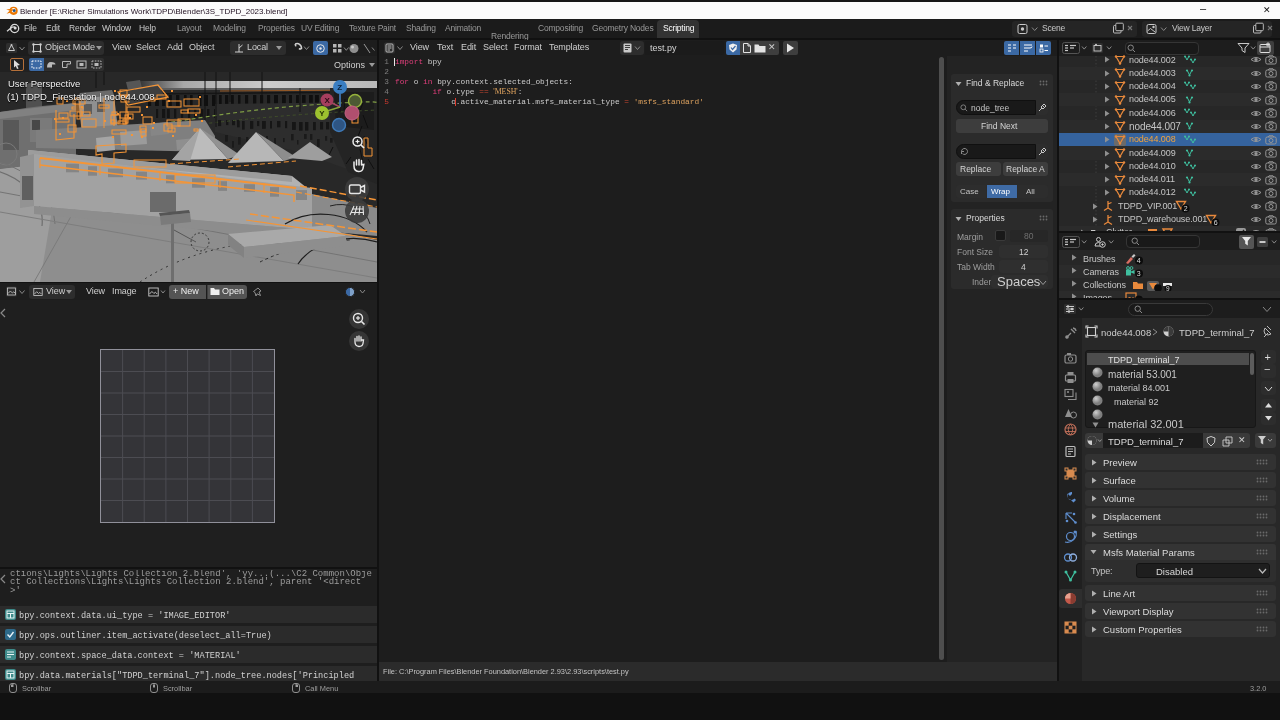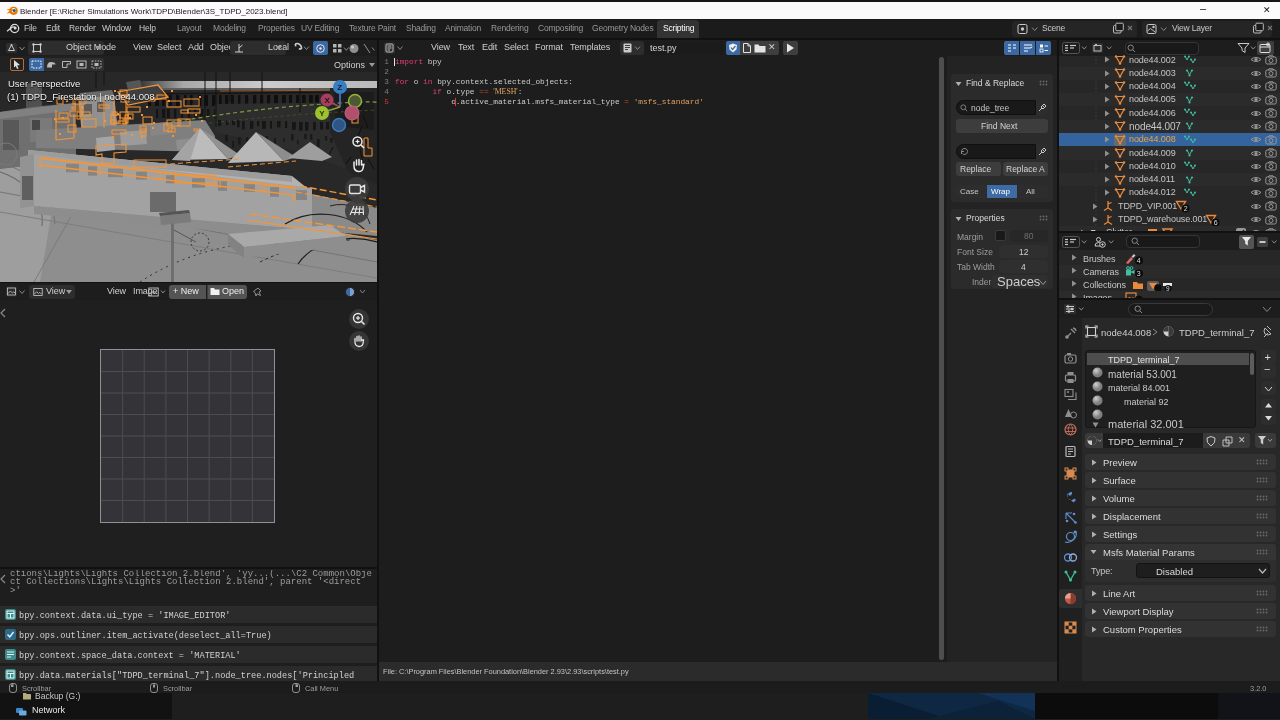--- a/index.html
+++ b/index.html
@@ -1,19 +1,19 @@
 <!DOCTYPE html>
 <html><head><meta charset="utf-8">
 <style>
 * { margin:0; padding:0; box-sizing:border-box; }
 html,body { width:1280px; height:720px; overflow:hidden; background:#111; font-family:"Liberation Sans",sans-serif; }
 .abs { position:absolute; }
 #stage { position:relative; width:1280px; height:720px; }
 .mono { font-family:"Liberation Mono",monospace; }
-.m95 { font-size:9px; letter-spacing:-0.1px; color:#cfcfcf;margin-left:21px; }
+.m95 { font-size:9px; letter-spacing:-0.1px; color:#cfcfcf; }
 .btn { background:#2d2d2d; border-radius:3px; }
 .caret { display:inline-block; width:0; height:0; border-left:3px solid transparent; border-right:3px solid transparent; border-top:4px solid #9a9a9a; vertical-align:middle; }
 </style></head>
 <body>
 <div id="stage">
 
 <div class="abs" id="titlebar" style="left:0;top:0;width:1280px;height:19px;background:#fbfbfb;border-top:2px solid #161616;">
   <svg class="abs" style="left:6px;top:2px;" width="13" height="13" viewBox="0 0 13 13">
     <circle cx="7.6" cy="6.8" r="4.1" fill="#ea7600"></circle>
     <circle cx="7.6" cy="6.2" r="2.2" fill="#fff"></circle>
@@ -37,21 +37,21 @@
   <span class="abs" style="left:69px;top:4px;">Render</span>
   <span class="abs" style="left:102px;top:4px;">Window</span>
   <span class="abs" style="left:139px;top:4px;">Help</span>
   <span class="abs" style="left:177px;top:4px;color:#989898;">Layout</span>
   <span class="abs" style="left:213px;top:4px;color:#989898;">Modeling</span>
   <span class="abs" style="left:258px;top:4px;color:#989898;">Properties</span>
   <span class="abs" style="left:301px;top:4px;color:#989898;">UV Editing</span>
   <span class="abs" style="left:349px;top:4px;color:#989898;">Texture Paint</span>
   <span class="abs" style="left:406px;top:4px;color:#989898;">Shading</span>
   <span class="abs" style="left:445px;top:4px;color:#989898;">Animation</span>
-  <span class="abs" style="left:491px;top:4px;color:#989898;">Rendering</span>
+  <span class="abs" style="left:491px;top:12px;color:#989898;">Rendering</span>
   <span class="abs" style="left:538px;top:4px;color:#989898;">Compositing</span>
   <span class="abs" style="left:592px;top:4px;color:#989898;">Geometry Nodes</span>
   <div class="abs" style="left:657px;top:1px;width:42px;height:18px;background:#333333;border-radius:4px 4px 0 0;"></div>
   <span class="abs" style="left:663px;top:4px;color:#fdfdfd;">Scripting</span>
 
   <div class="abs" style="left:1012px;top:2px;width:125px;height:16px;background:#252525;border-radius:3px;"></div>
   <div class="abs" style="left:1142px;top:2px;width:130px;height:16px;background:#252525;border-radius:3px;"></div>
   <svg class="abs" style="left:1017px;top:4px" width="22" height="12" viewBox="0 0 22 12">
         <rect x="1" y="1.5" width="9" height="9" rx="1.5" fill="none" stroke="#c9c9c9"></rect>
         <circle cx="5.5" cy="6" r="1.7" fill="#c9c9c9"></circle>
@@ -1373,21 +1373,21 @@
           <circle cx="5.5" cy="5.5" r="5" fill="url(#mb1)"></circle>
         </svg>
     <span class="abs" style="left:22px;top:17.5px;font-size:10px;color:#c9c9c9;">material 53.001</span>
     <svg class="abs" style="left:6px;top:30px" width="11" height="11" viewBox="0 0 11 11">
           <circle cx="5.5" cy="5.5" r="5" fill="url(#mb1)"></circle>
         </svg>
     <span class="abs" style="left:22px;top:31.5px;font-size:9px;color:#c9c9c9;">material 84.001</span>
     <svg class="abs" style="left:6px;top:44px" width="11" height="11" viewBox="0 0 11 11">
           <circle cx="5.5" cy="5.5" r="5" fill="url(#mb1)"></circle>
         </svg>
-    <span class="abs" style="left:38px;top:45.5px;font-size:9px;color:#c9c9c9;">material 92</span>
+    <span class="abs" style="left:28px;top:45.5px;font-size:9px;color:#c9c9c9;">material 92</span>
     <svg class="abs" style="left:6px;top:58px" width="11" height="11" viewBox="0 0 11 11">
           <circle cx="5.5" cy="5.5" r="5" fill="url(#mb1)"></circle>
         </svg>
     <span class="abs" style="left:22px;top:67px;font-size:11px;color:#c9c9c9;">material 32.001</span>
     <svg class="abs" style="left:6px;top:71px" width="7" height="6" viewBox="0 0 7 6">
           <path d="M0.5 0.5 L6.5 0.5 L3.5 5.5 Z" fill="#909090"></path>
         </svg>
     <div class="abs" style="left:164px;top:2px;width:4px;height:22px;background:#5c5c5c;border-radius:2px;"></div>
   </div>
   <div class="abs btn" style="left:202px;top:50px;width:15px;height:14px;"></div>
@@ -1591,34 +1591,14 @@
   <span class="abs" style="left:163px;top:3px;">Scrollbar</span>
   <svg class="abs" style="left:292px;top:1.5px" width="8" height="10" viewBox="0 0 8 10">
         <rect x="0.5" y="0.5" width="7" height="9" rx="2.5" fill="none" stroke="#9e9e9e" stroke-width="0.9"></rect>
         <line x1="4" y1="0.5" x2="4" y2="4" stroke="#9e9e9e" stroke-width="0.9"></line>
         <rect x="4" y="1.5" width="2" height="2.5" fill="#9e9e9e"></rect>
       </svg>
   <span class="abs" style="left:305px;top:3px;">Call Menu</span>
   <span class="abs" style="left:1250px;top:3px;">3.2.0</span>
 </div>
 
-<div class="abs" style="left:0;top:693px;width:1280px;height:27px;background:#1e1e1e;">
-  <div class="abs" style="left:0;top:0;width:172px;height:26px;background:#121212;"></div>
-  <div class="abs" style="left:1035px;top:0;width:245px;height:26px;background:#0c0c0c;"></div>
-  <div class="abs" style="left:1218px;top:0;width:62px;height:26px;background:#111318;"></div>
-  <svg class="abs" style="left:868px;top:0;" width="167" height="26">
-        <polygon points="0,0 167,0 167,26 0,26" fill="#0e2742"></polygon>
-        <polygon points="0,0 80,26 0,26" fill="#0a1e33"></polygon>
-        <polygon points="110,0 167,18 167,0" fill="#133257"></polygon>
-        <polygon points="60,26 130,8 167,26" fill="#0b2238"></polygon>
-      </svg>
-  <svg class="abs" style="left:22px;top:-1px" width="10" height="8" viewBox="0 0 10 9">
-        <path d="M0.5 8.5 L0.5 1 L3.8 1 L4.8 2.3 L9.5 2.3 L9.5 8.5 Z" fill="#b5a97e"></path>
-      </svg>
-  <span class="abs" style="left:35px;top:-2px;font-size:8.5px;color:#c9c9c9;">Backup (G:)</span>
-  <svg class="abs" style="left:15px;top:13px" width="13" height="11" viewBox="0 0 13 11">
-        <rect x="1" y="2" width="7" height="5" rx="1" fill="#3d85c6"></rect>
-        <rect x="4" y="4.5" width="7.5" height="5" rx="1" fill="#6fa8dc"></rect>
-      </svg>
-  <span class="abs" style="left:32px;top:12px;font-size:9px;color:#e8e8e8;">Network</span>
+
 </div>
 
-</div>
-
 </body></html>

